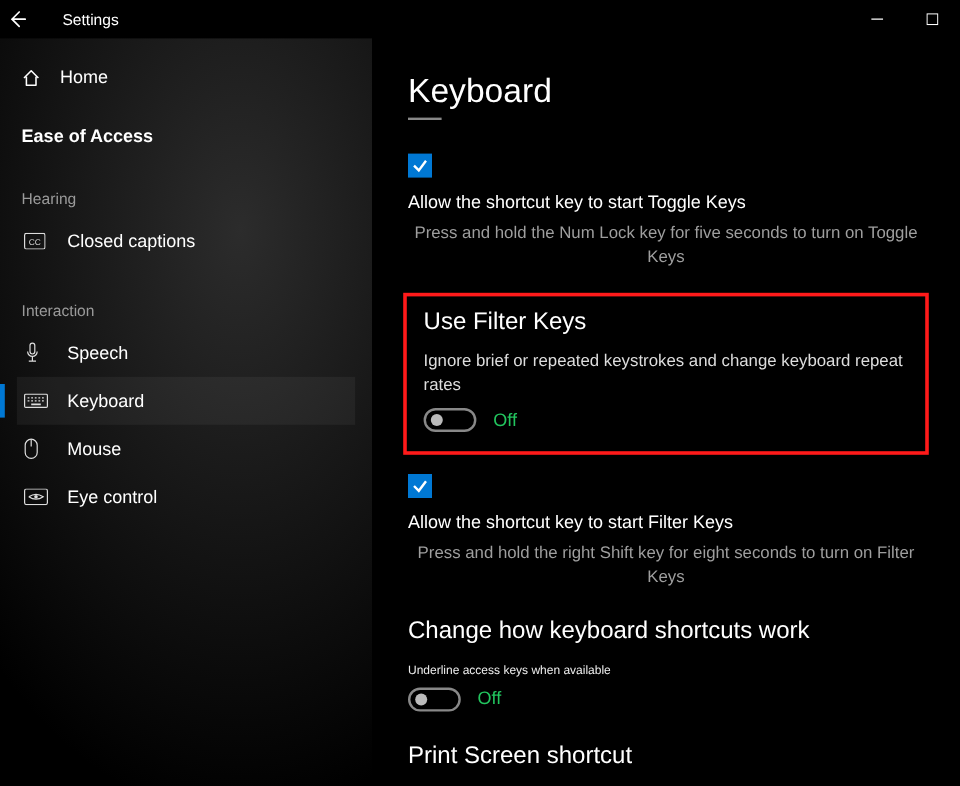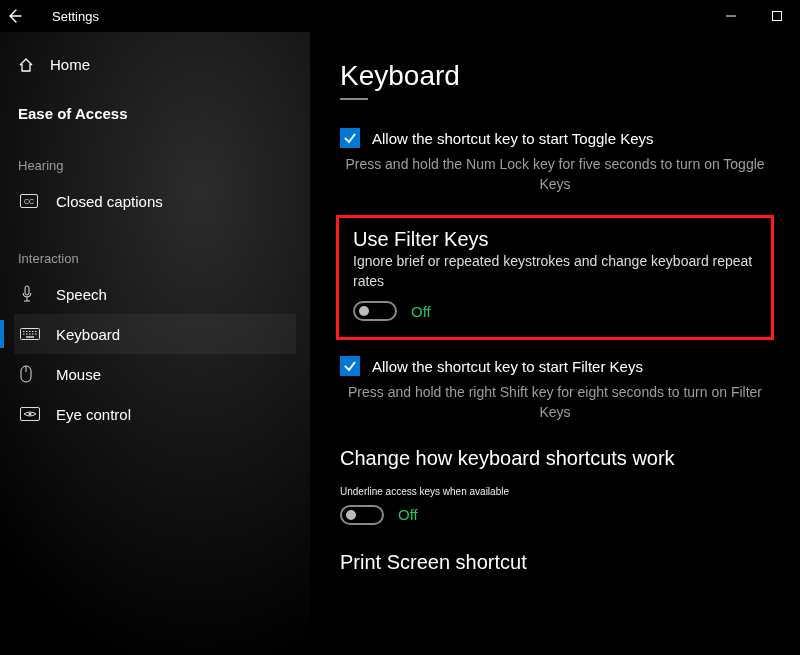--- a/index.html
+++ b/index.html
@@ -75,37 +75,37 @@
   .nav-item.selected { background: rgba(255,255,255,0.05); }
 
   .content {
     flex: 1;
     padding: 28px 30px 0 30px;
     overflow: hidden;
   }
   .page-header { font-size: 28px; font-weight: 500; margin-bottom: 6px; }
   .page-underline { width: 28px; height: 2px; background: #888; margin-bottom: 28px; }
 
-  .check-row { display: flex; align-items: center; gap: 12px; margin-bottom: 6px; }
+  .check-row { display: flex; gap: 12px; margin-bottom: 6px; flex-direction: column; }
   .checkbox {
     width: 20px; height: 20px;
     background: #0078d4;
     display: flex; align-items: center; justify-content: center;
     color: #fff; font-size: 14px; line-height: 1;
     cursor: pointer;
   }
   .check-label { font-size: 15px; color: #fff; }
   .desc { color: #9e9e9e; font-size: 14px; line-height: 1.45; margin-bottom: 20px; text-align: center; }
 
   .highlight-box {
     border: 3px solid #ff1a1a;
     padding: 10px 14px 12px 14px;
     margin: 0 -4px 16px -4px;
   }
-  .sub-header { font-size: 20px; font-weight: 500; margin-bottom: 0; }
+  .sub-header { font-size: 20px; font-weight: 500; margin-bottom: 10px; }
   .sub-desc { color: #ddd; font-size: 14px; line-height: 1.45; margin-bottom: 10px; }
 
   .toggle-row { display: flex; align-items: center; gap: 14px; margin-bottom: 4px; }
   .toggle {
     width: 44px; height: 20px;
     border: 2px solid #888;
     border-radius: 12px;
     position: relative;
     cursor: pointer;
     background: #000;

